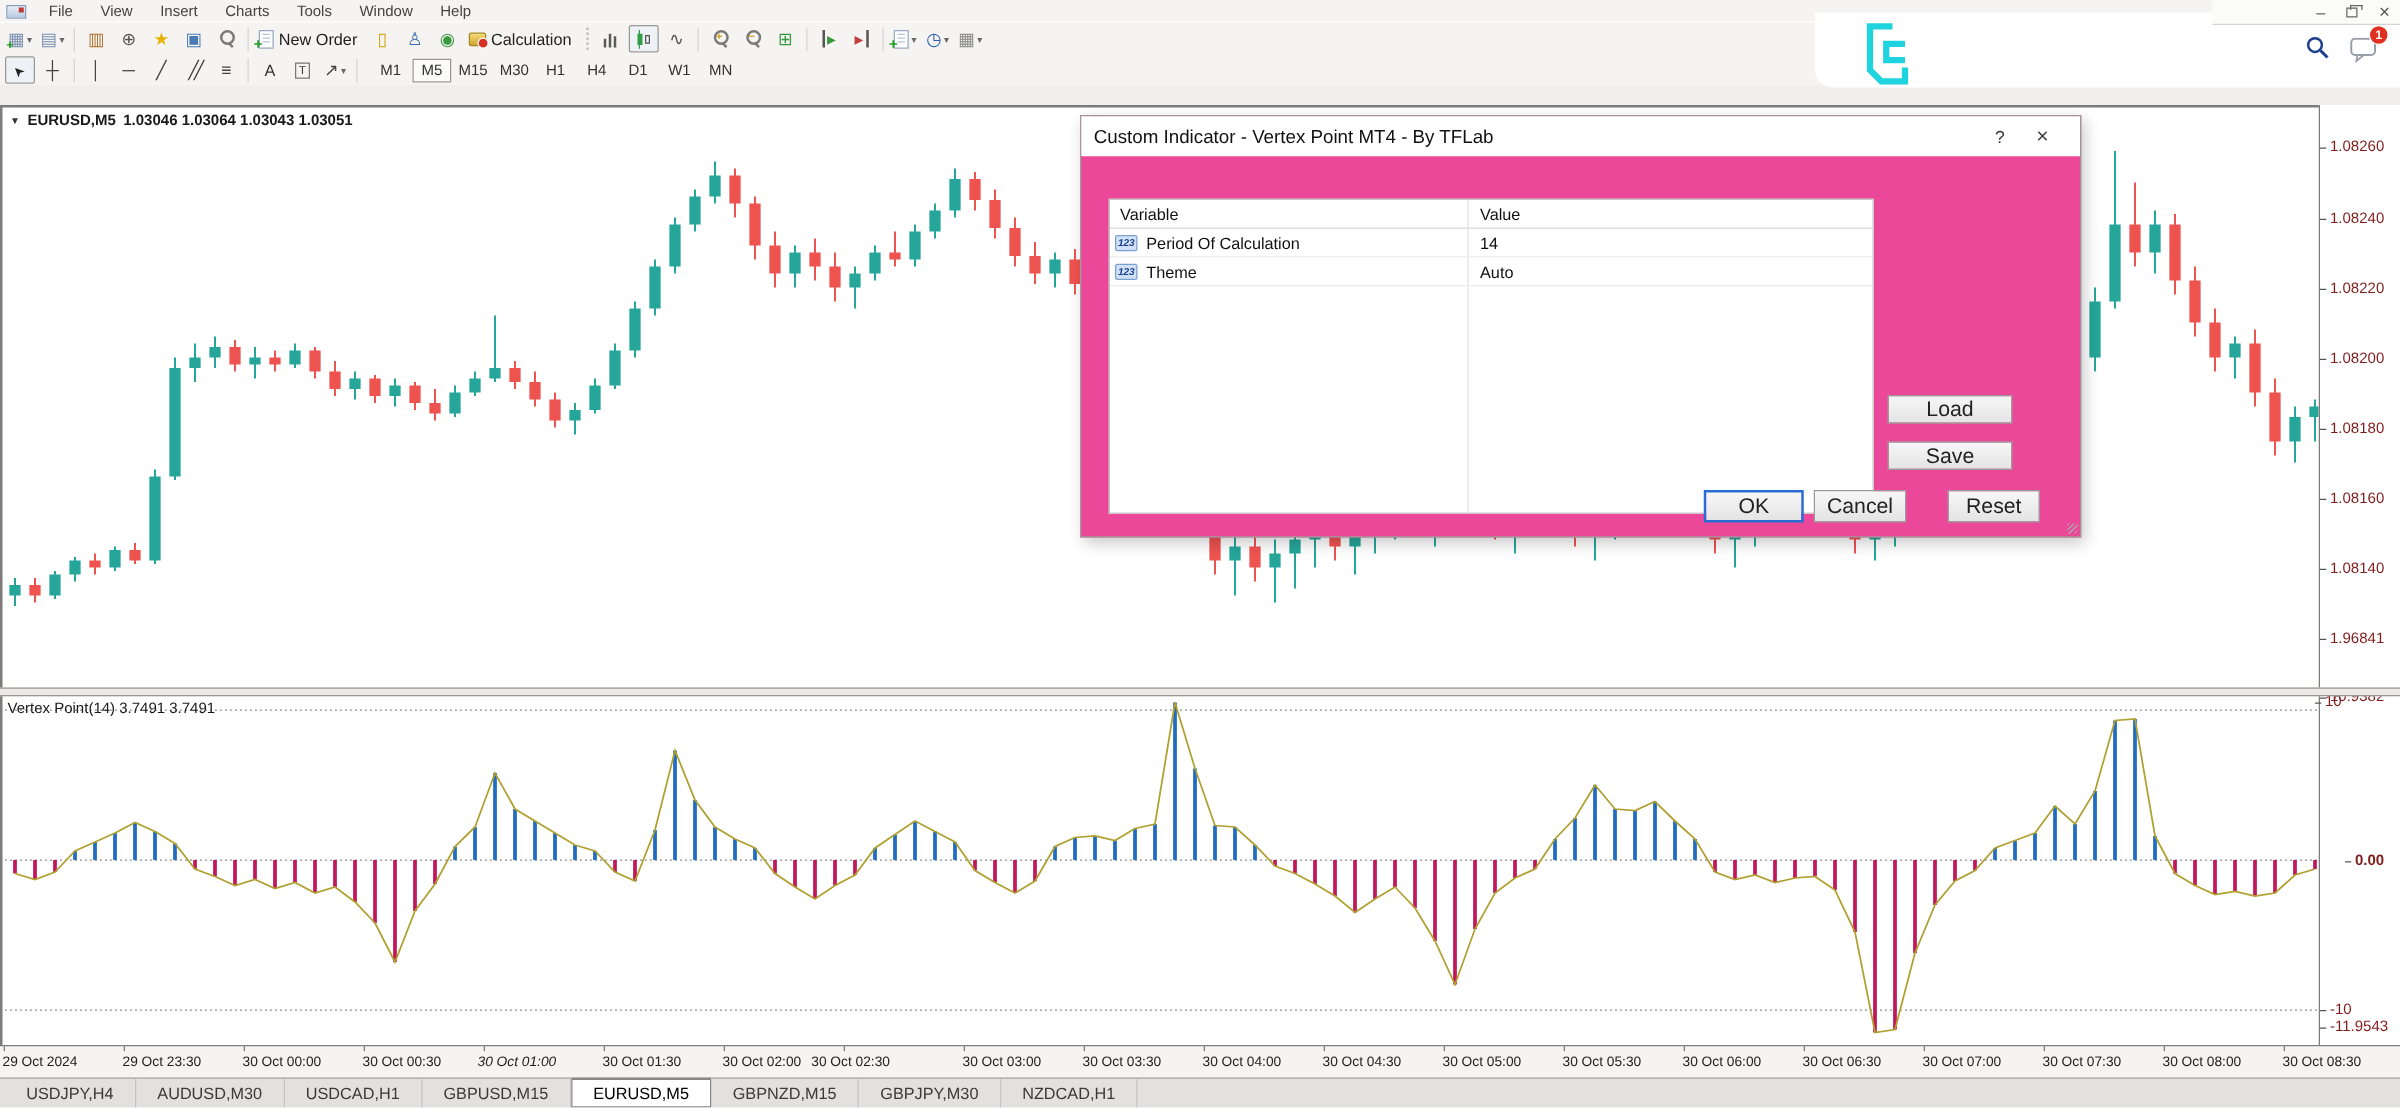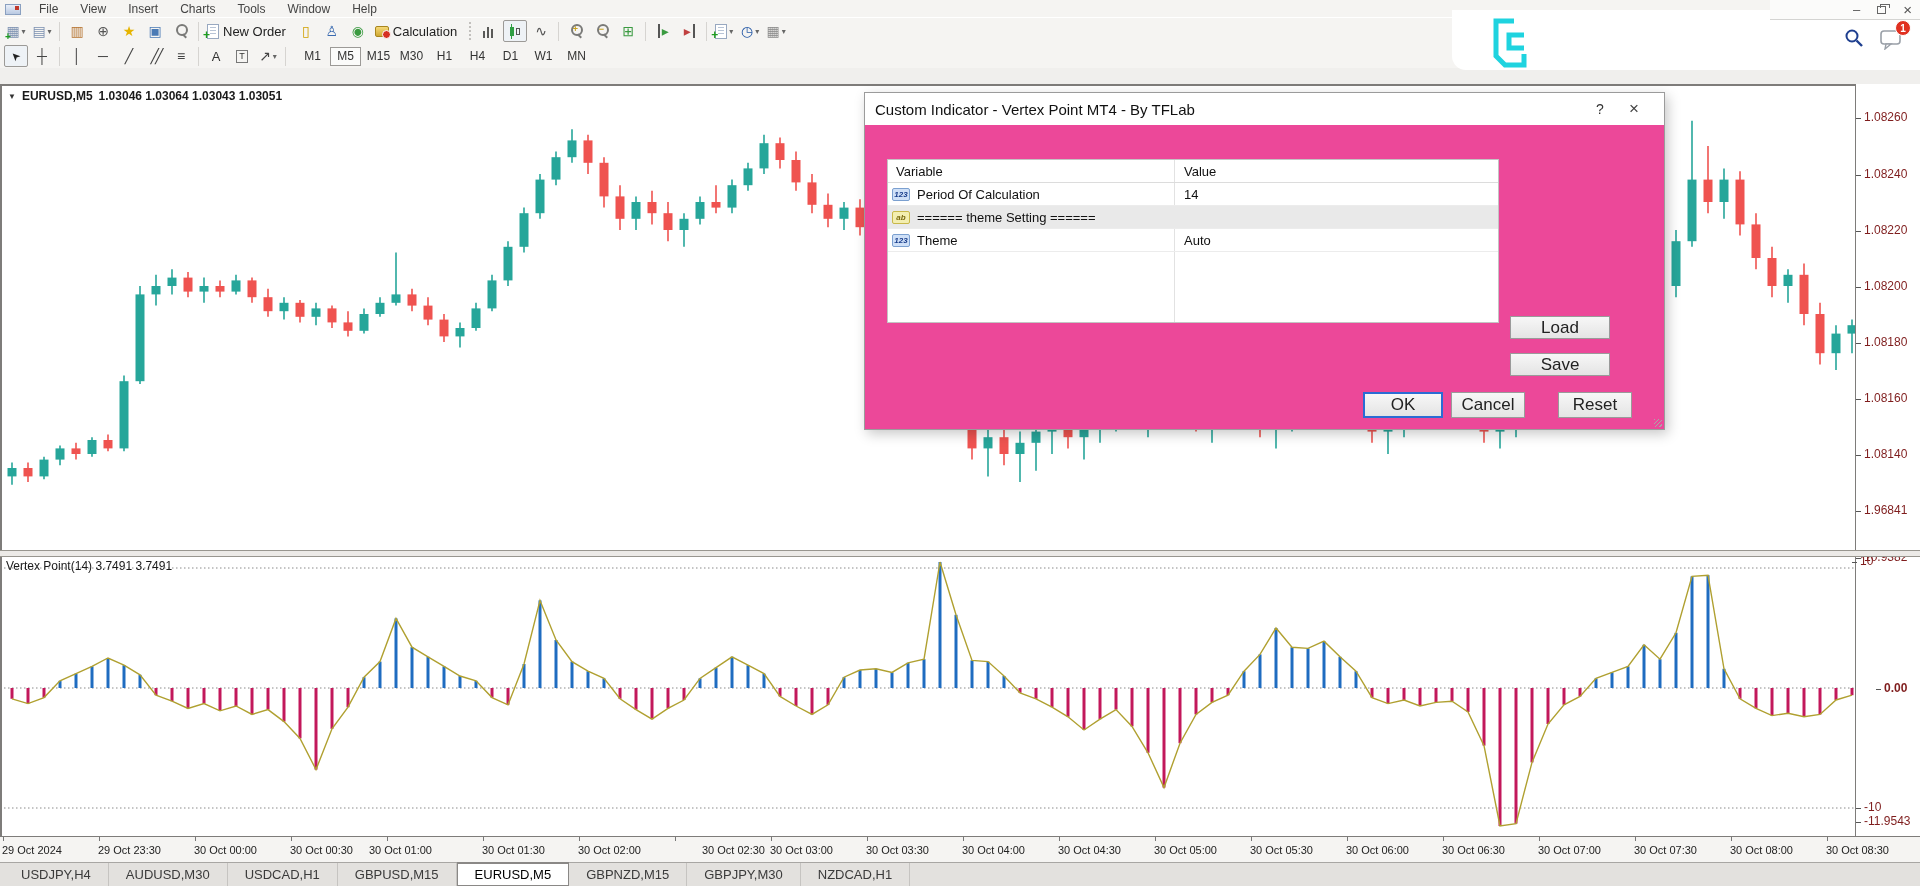--- a/index.html
+++ b/index.html
@@ -90,21 +90,21 @@
   .dialog { position:absolute; left:864px; top:92px; width:801px; height:338px; background:#ec4899;
             border:1px solid #9b9b9b; box-shadow:3px 4px 12px rgba(0,0,0,.22); z-index:50; font-size:13px; color:#111; }
   .dlg-title { height:32px; background:#fff; display:flex; align-items:center; padding:0 10px; font-size:15px; }
   .dlg-help { margin-left:auto; width:28px; text-align:center; color:#333; font-size:14px; }
   .dlg-close { width:40px; text-align:center; color:#444; font-size:17px; }
   .dlg-tabs { height:27px; display:flex; align-items:flex-end; padding:0 8px; border-bottom:1px solid #bcbcbc;
               background:#f0f0f0; position:relative; }
   .dlg-tab { padding:4px 9px 3px; font-size:13px; color:#222; border:1px solid #d2d2d2; border-bottom:none;
              background:#ececec; margin-right:2px; height:23px; }
   .dlg-tab.active { background:#fff; border-color:#bcbcbc; height:26px; margin-bottom:-1px; padding-top:6px; }
-  .dlg-table { position:absolute; left:22px; top:66px; width:612px; height:164px; background:#fff;
+  .dlg-table { position:absolute; left:22px; top:66px; width:612px; height:252px; background:#fff;
                border:1px solid #c4c4c4; }
   .col-div { position:absolute; left:286px; top:0; bottom:0; width:1px; background:#e2e2e2; }
   .dlg-thead { height:23px; display:flex; align-items:center; border-bottom:1px solid #dcdcdc; position:relative; }
   .th-var { padding-left:8px; }
   .th-val { position:absolute; left:296px; }
   .dlg-row { height:23px; display:flex; align-items:center; border-bottom:1px solid #ececec; position:relative; }
   .dlg-row.sel { background:#e9e9e9; }
   .row-ico { width:18px; height:13px; border-radius:2px; font-size:8px; font-weight:bold; font-style:italic;
              display:flex; align-items:center; justify-content:center; margin:0 7px 0 4px; }
   .row-ico.n123 { background:#cfe0f7; border:1px solid #7ba0d0; color:#1a3e8c; }
@@ -685,27 +685,27 @@
 
 <div class="time-axis" id="time-axis">
     <span class="t-label" style="left: 2px;">29 Oct 2024</span>
     <span class="t-tick" style="left: 3px;"></span>
     <span class="t-label" style="left: 98px;">29 Oct 23:30</span>
     <span class="t-tick" style="left: 99px;"></span>
     <span class="t-label" style="left: 194px;">30 Oct 00:00</span>
     <span class="t-tick" style="left: 195px;"></span>
     <span class="t-label" style="left: 290px;">30 Oct 00:30</span>
     <span class="t-tick" style="left: 291px;"></span>
-    <span class="t-label" style="left: 369px;">30 Oct 01:00</span>
+    <span class="t-label" style="left: 382px; font-style: italic;">30 Oct 01:00</span>
     <span class="t-tick" style="left: 387px;"></span>
     <span class="t-label" style="left: 482px;">30 Oct 01:30</span>
     <span class="t-tick" style="left: 483px;"></span>
     <span class="t-label" style="left: 578px;">30 Oct 02:00</span>
     <span class="t-tick" style="left: 579px;"></span>
-    <span class="t-label" style="left: 702px;">30 Oct 02:30</span>
+    <span class="t-label" style="left: 649px;">30 Oct 02:30</span>
     <span class="t-tick" style="left: 675px;"></span>
     <span class="t-label" style="left: 770px;">30 Oct 03:00</span>
     <span class="t-tick" style="left: 771px;"></span>
     <span class="t-label" style="left: 866px;">30 Oct 03:30</span>
     <span class="t-tick" style="left: 867px;"></span>
     <span class="t-label" style="left: 962px;">30 Oct 04:00</span>
     <span class="t-tick" style="left: 963px;"></span>
     <span class="t-label" style="left: 1058px;">30 Oct 04:30</span>
     <span class="t-tick" style="left: 1059px;"></span>
     <span class="t-label" style="left: 1154px;">30 Oct 05:00</span>
@@ -747,25 +747,20 @@
     <div class="col-div"></div>
     <div class="dlg-thead">
       <span class="th-var">Variable</span>
       <span class="th-val">Value</span>
     </div>
     <div class="dlg-row">
       <span class="row-ico n123">123</span>
       <span>Period Of Calculation</span>
       <span class="row-val">14</span>
     </div>
-    <div class="dlg-row sel">
-      <span class="row-ico nab">ab</span>
-      <span>====== theme Setting ======</span>
-      <span class="row-val"></span>
-    </div>
     <div class="dlg-row">
       <span class="row-ico n123">123</span>
       <span>Theme</span>
       <span class="row-val">Auto</span>
     </div>
   </div>
   <div class="dlg-btn btn-load">Load</div>
   <div class="dlg-btn btn-save">Save</div>
   <div class="dlg-btn btn-ok">OK</div>
   <div class="dlg-btn btn-cancel">Cancel</div>

